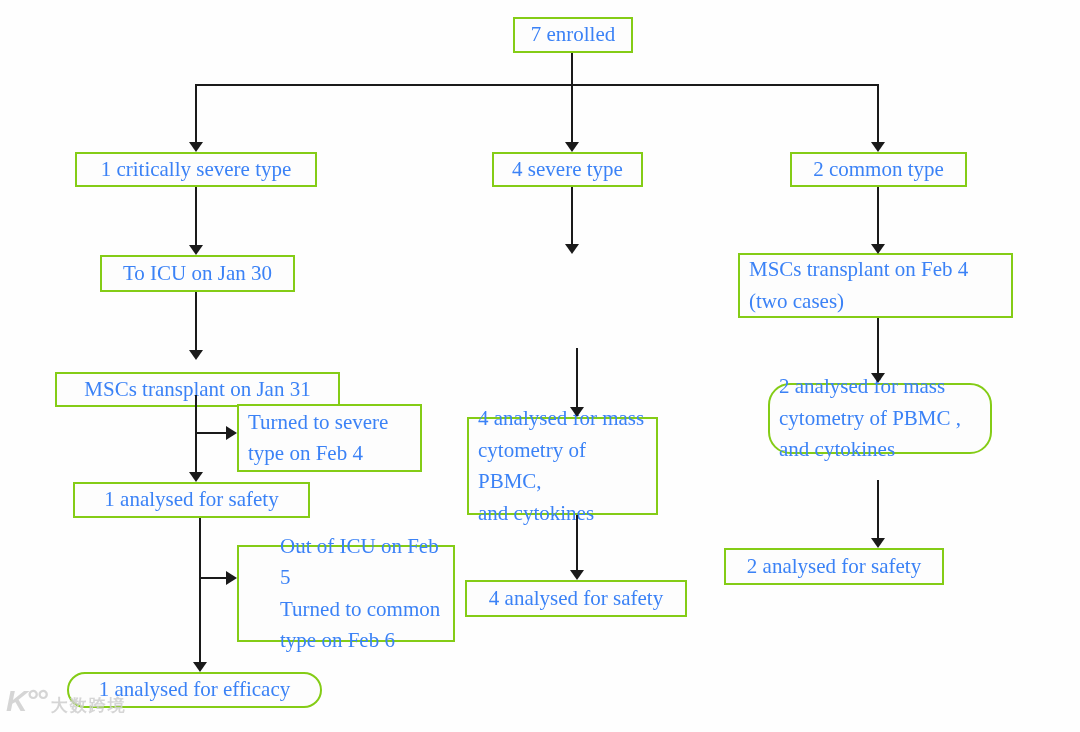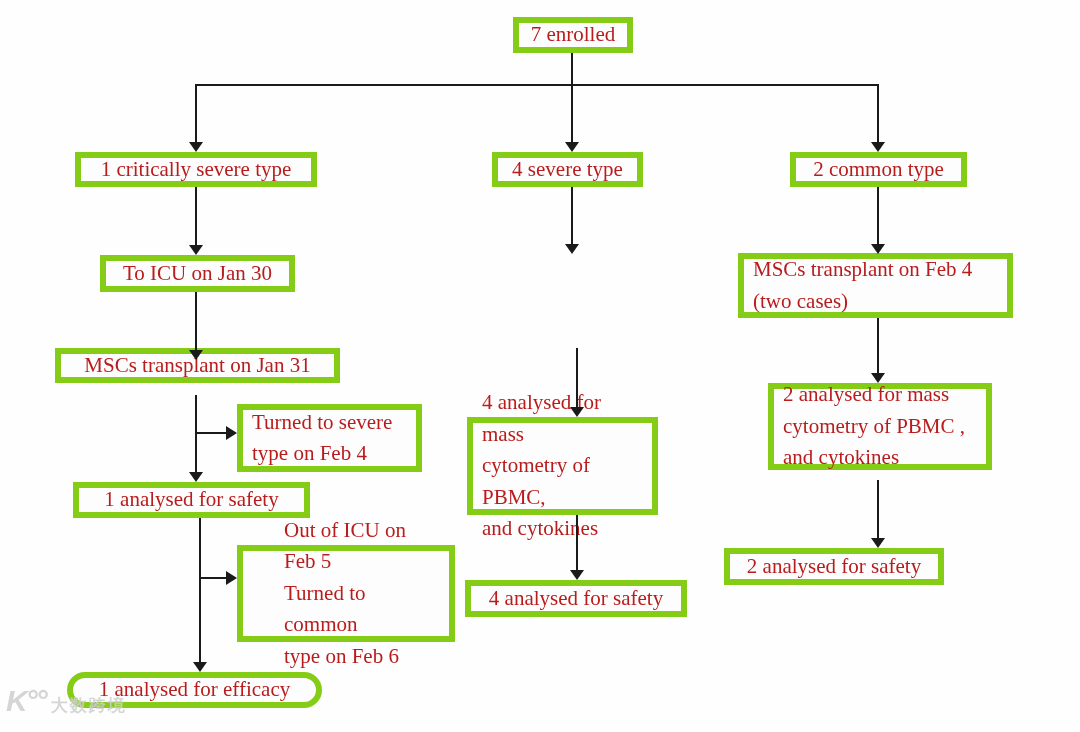--- a/index.html
+++ b/index.html
@@ -3,22 +3,22 @@
 <meta charset="utf-8">
 <style>
   html,body { margin:0; padding:0; background:#ffffff; }
   #stage {
     position:relative; width:1080px; height:732px;
     background:#fefefe; overflow:hidden;
     font-family:"Liberation Serif", serif;
   }
   .node {
     position:absolute; box-sizing:border-box;
-    border:6px solid #84cc16; background:#fdfdfd;
-    color:#b91c1c; font-size:21px; line-height:1.5;
+    border:2px solid #84cc16; background:#fdfdfd;
+    color:#3b82f6; font-size:21px; line-height:1.5;
     white-space:pre-line; display:flex; align-items:center;
   }
   .node.center { justify-content:center; text-align:center; padding:1px 4px; }
   .node.left   { justify-content:flex-start; text-align:left; padding:2px 9px; }
   .vline { position:absolute; width:2px; background:#1a1a1a; }
   .hline { position:absolute; height:2px; background:#1a1a1a; }
   .arrow-down {
     position:absolute; width:0; height:0;
     border-left:7px solid transparent; border-right:7px solid transparent;
     border-top:10px solid #1a1a1a;
@@ -27,30 +27,30 @@
     position:absolute; width:0; height:0;
     border-top:7px solid transparent; border-bottom:7px solid transparent;
     border-left:11px solid #1a1a1a;
   }
   
   #n-enrolled      { left:513px; top:17px;  width:120px; height:36px; }
   #n-crit          { left:75px;  top:152px; width:242px; height:35px; }
   #n-severe        { left:492px; top:152px; width:151px; height:35px; }
   #n-common        { left:790px; top:152px; width:177px; height:35px; }
   #n-icu           { left:100px; top:255px; width:195px; height:37px; }
-  #n-msc-jan31     { left:55px;  top:348px; width:285px; height:35px; }
+  #n-msc-jan31     { left:55px;  top:372px; width:285px; height:35px; }
   #n-turned-severe { left:237px; top:404px; width:185px; height:68px; }
   #n-safety1       { left:73px;  top:482px; width:237px; height:36px; }
   #n-out-icu       { left:237px; top:545px; width:218px; height:97px;padding-left:41px; }
   #n-efficacy      { left:67px;  top:672px; width:255px; height:36px;border-radius:18px; }
   #n-msc-feb2      { left:417px; top:253px; width:311px; height:95px; }
   #n-mass4         { left:467px; top:417px; width:191px; height:98px; }
   #n-safety4       { left:465px; top:580px; width:222px; height:37px; }
   #n-msc-feb4      { left:738px; top:253px; width:275px; height:65px; }
-  #n-mass2         { left:768px; top:383px; width:224px; height:87px; }
+  #n-mass2         { left:768px; top:383px; width:224px; height:71px;border-radius:22px; }
   #n-safety2       { left:724px; top:548px; width:220px; height:37px; }
   
   #watermark {
     position:absolute; left:6px; top:684px;
     display:flex; align-items:baseline; gap:5px;
     color:#cfcfcf; opacity:.85; font-family:"Liberation Sans", sans-serif;
     pointer-events:none;
   }
   #watermark .wm-logo { font-size:30px; font-weight:bold; font-style:italic; letter-spacing:-2px; }
   #watermark .wm-text { font-size:17px; font-weight:bold; letter-spacing:2px; }

